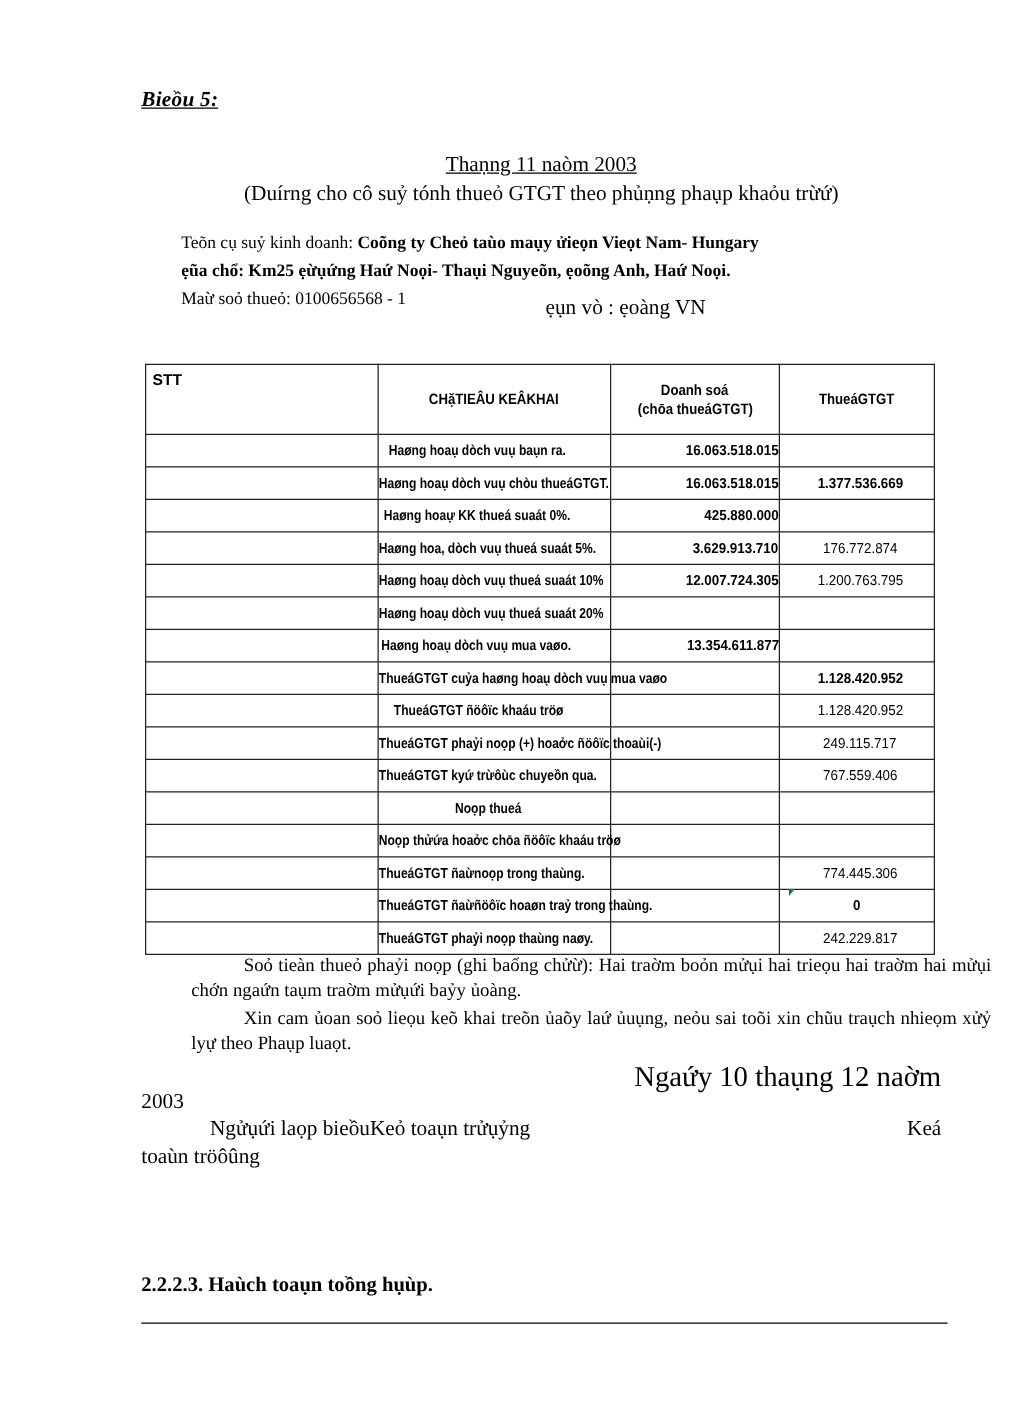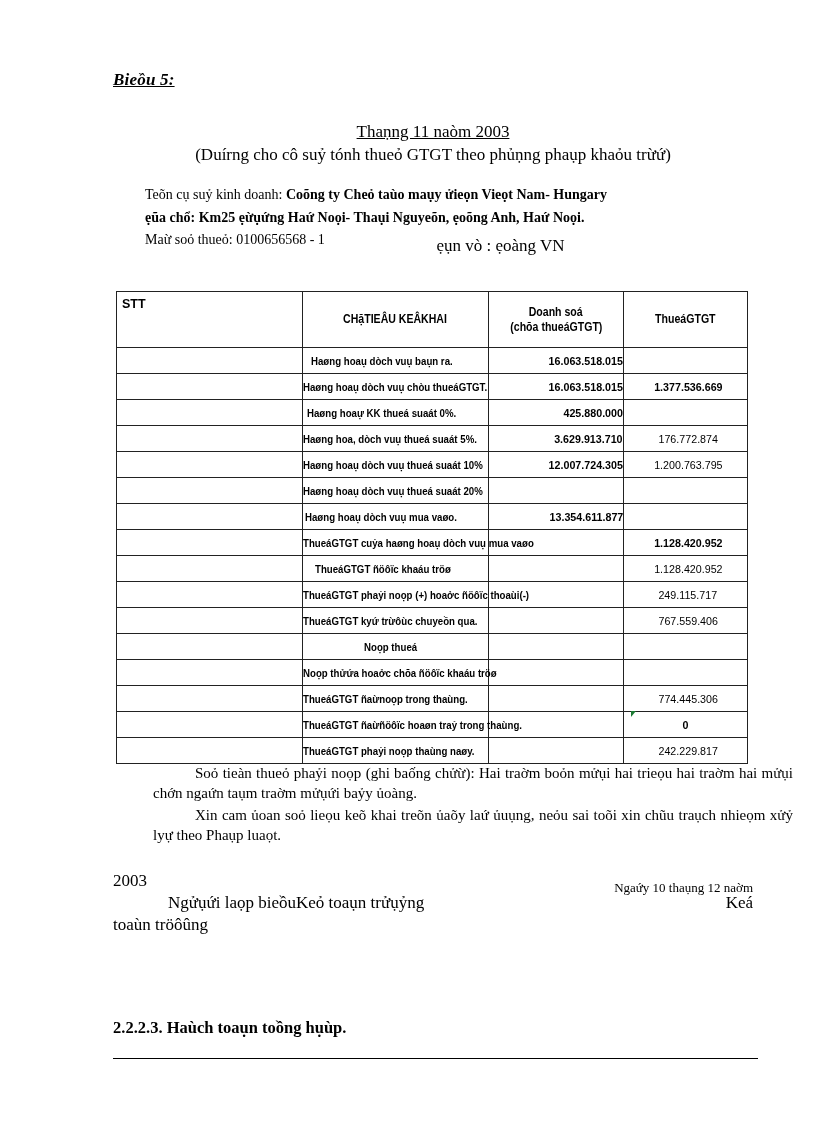--- a/index.html
+++ b/index.html
@@ -157,24 +157,24 @@
     line-height: 1.33;
     text-align: justify;
     margin-left: 40px;
   }
   .para .ind { display: inline-block; width: 42px; }
   .p1 { top: 764px; }
   .p2 { top: 806px; }
   .date-line {
     position: absolute;
     left: 113px;
-    top: 880px;
+    top: 849px;
     width: 640px;
     text-align: right;
-    font-size: 13px;
+    font-size: 23px;
   }
   .year-line {
     position: absolute;
     left: 113px;
     top: 871px;
     font-size: 17px;
   }
   .sig-row {
     position: absolute;
     left: 113px;

